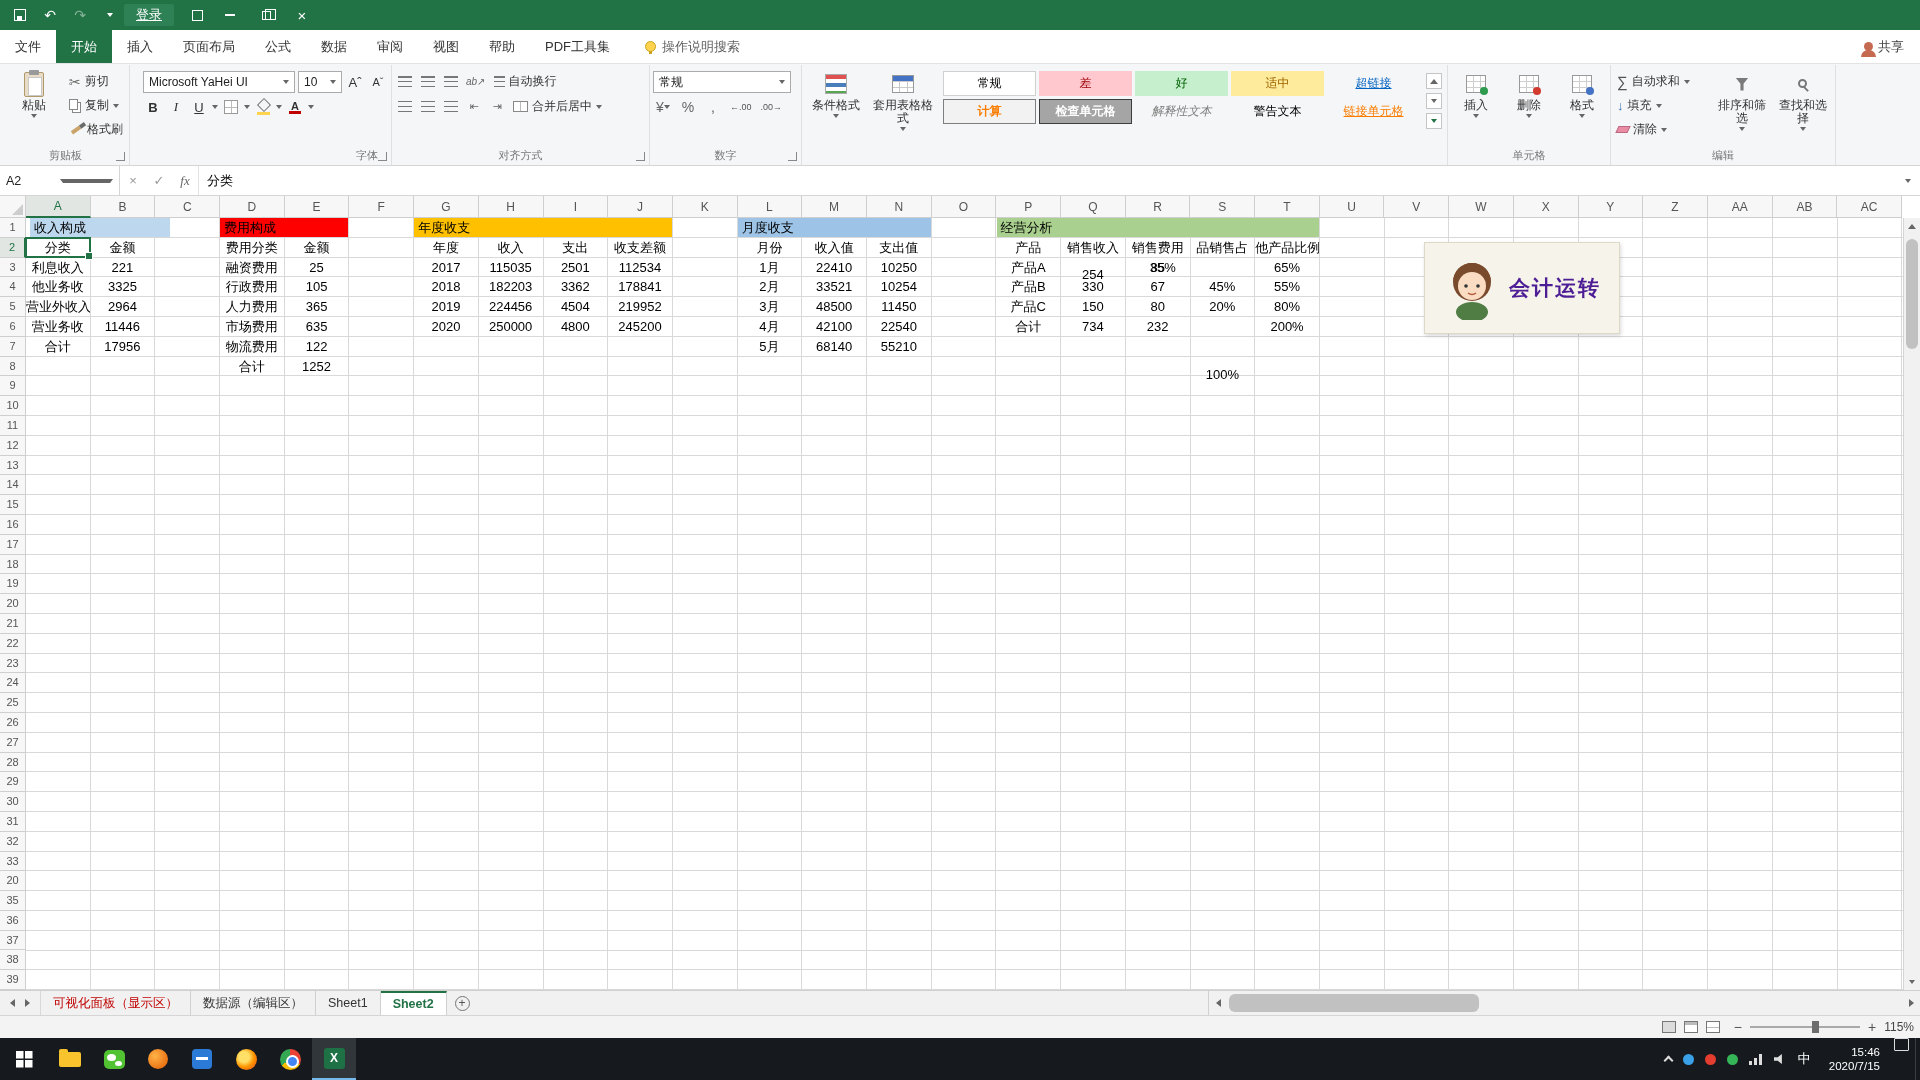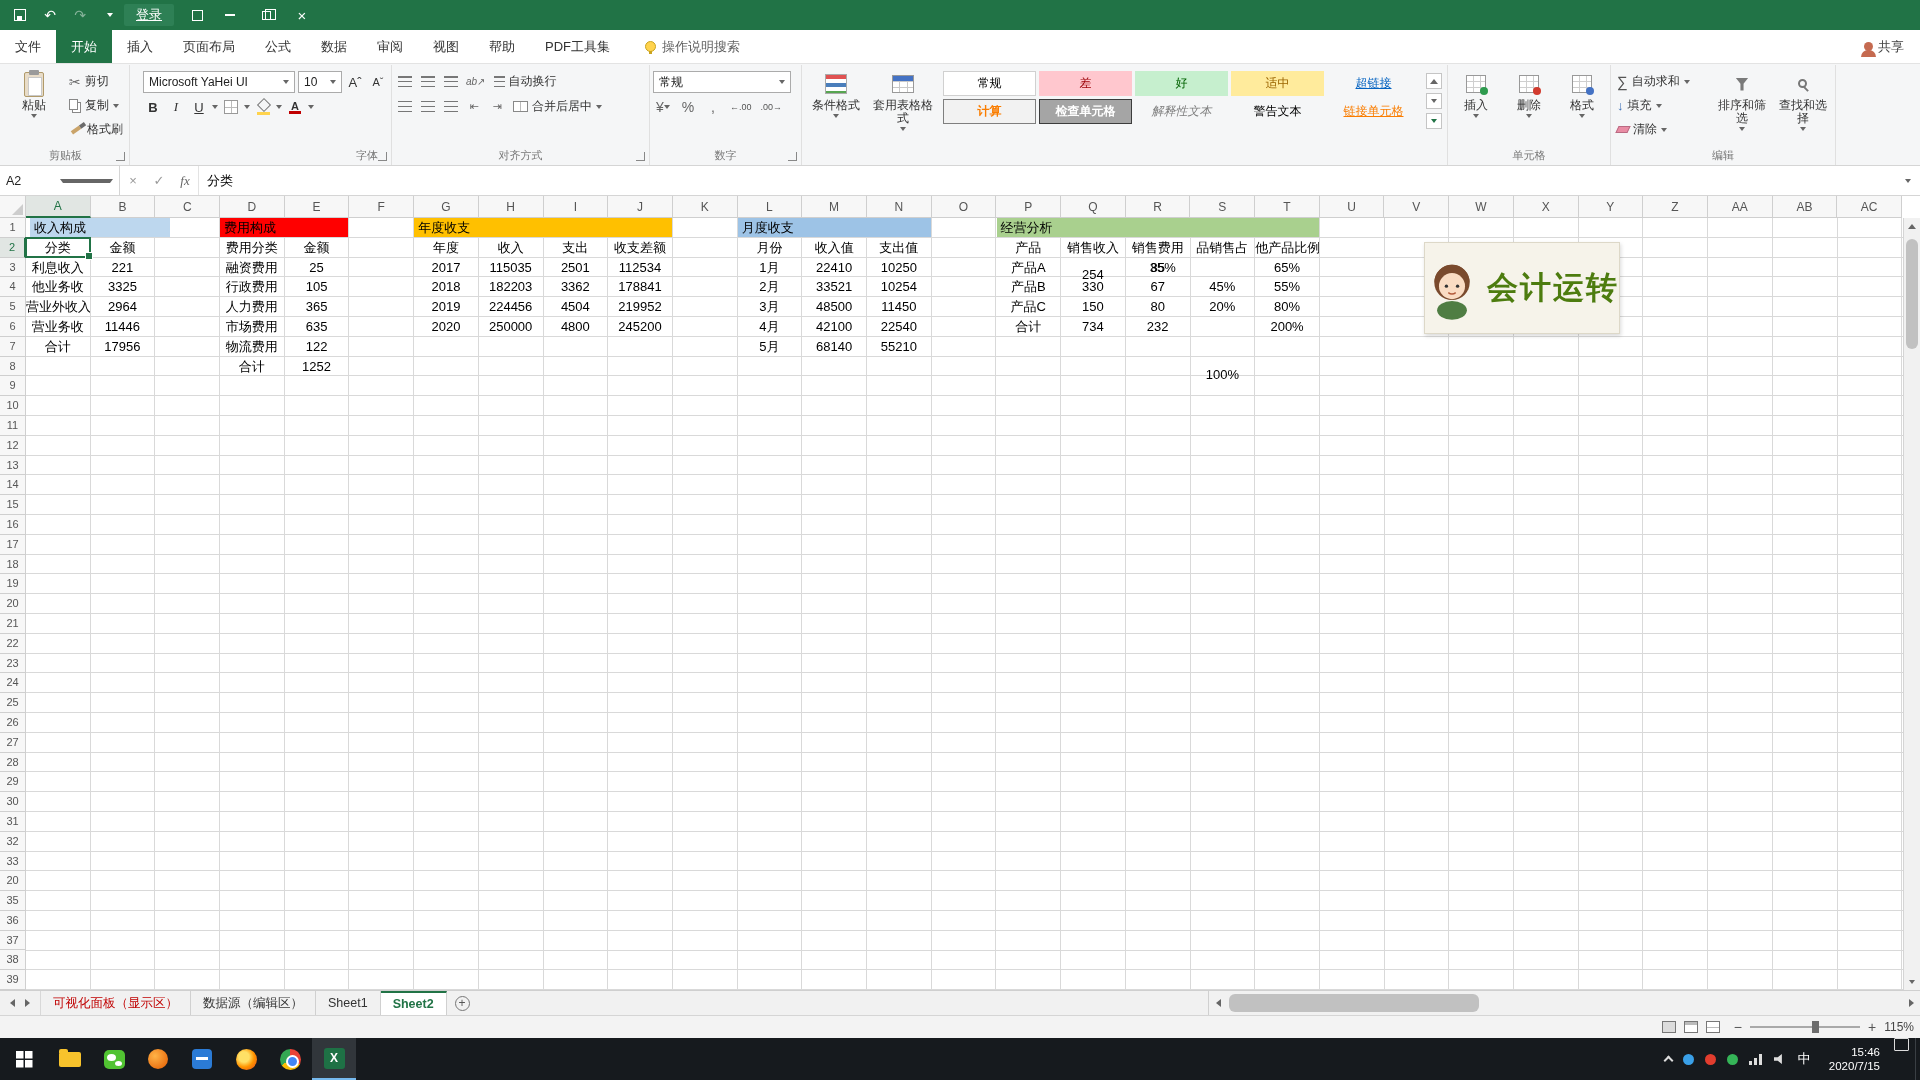--- a/index.html
+++ b/index.html
@@ -147,21 +147,21 @@
   #cells{position:relative;width:1877px;flex:none;background:
     repeating-linear-gradient(to right,transparent 0,transparent 63.7px,#d9d9d9 63.7px,#d9d9d9 64.7px),
     repeating-linear-gradient(to bottom,transparent 0,transparent 18.8px,#d9d9d9 18.8px,#d9d9d9 19.8px),#fff;}
   .cell{position:absolute;height:19.4px;line-height:19.4px;font-size:13px;color:#000;text-align:center;
     white-space:nowrap;overflow:hidden;}
   .cell.al-l{text-align:left;padding-left:4px;}
   #sel-box{position:absolute;border:2px solid #217346;pointer-events:none;}
   #sel-box:after{content:"";position:absolute;right:-4px;bottom:-4px;width:6px;height:6px;background:#217346;border:1px solid #fff;}
   .logo-img{position:absolute;left:1398px;top:24px;width:196px;height:92px;background:#f6f3ea;border:1px solid #ddd8c8;
     box-shadow:1px 2px 4px rgba(0,0,0,.15);display:flex;align-items:center;justify-content:center;gap:8px;}
-  .logo-text{font-size:31px;font-weight:bold;color:#4d7c0f;letter-spacing:2px;white-space:nowrap;}
+  .logo-text{font-size:21px;font-weight:bold;color:#4c1d95;letter-spacing:2px;white-space:nowrap;}
   .vscroll{width:17px;flex:none;background:#f1f1f1;border-left:1px solid #d5d5d5;display:flex;flex-direction:column;align-items:center;}
   .vsb-arrow{height:17px;display:flex;align-items:center;justify-content:center;width:100%;}
   .vsb-track{flex:1;width:100%;position:relative;}
   .vsb-thumb{position:absolute;top:4px;left:2px;width:12px;height:110px;background:#c1c1c1;border-radius:6px;}
 
   
   .sheetbar{height:25px;background:#f1f1f1;border-top:1px solid #cfcfcf;display:flex;align-items:stretch;flex:none;}
   .snav{display:flex;align-items:center;gap:10px;padding:0 10px;border-right:1px solid #d8d8d8;}
   #sheet-tabs{display:flex;align-items:stretch;}
   .stab{display:flex;align-items:center;padding:0 12px;font-size:12.5px;color:#333;border-right:1px solid #d0d0d0;background:#f1f1f1;white-space:nowrap;}

